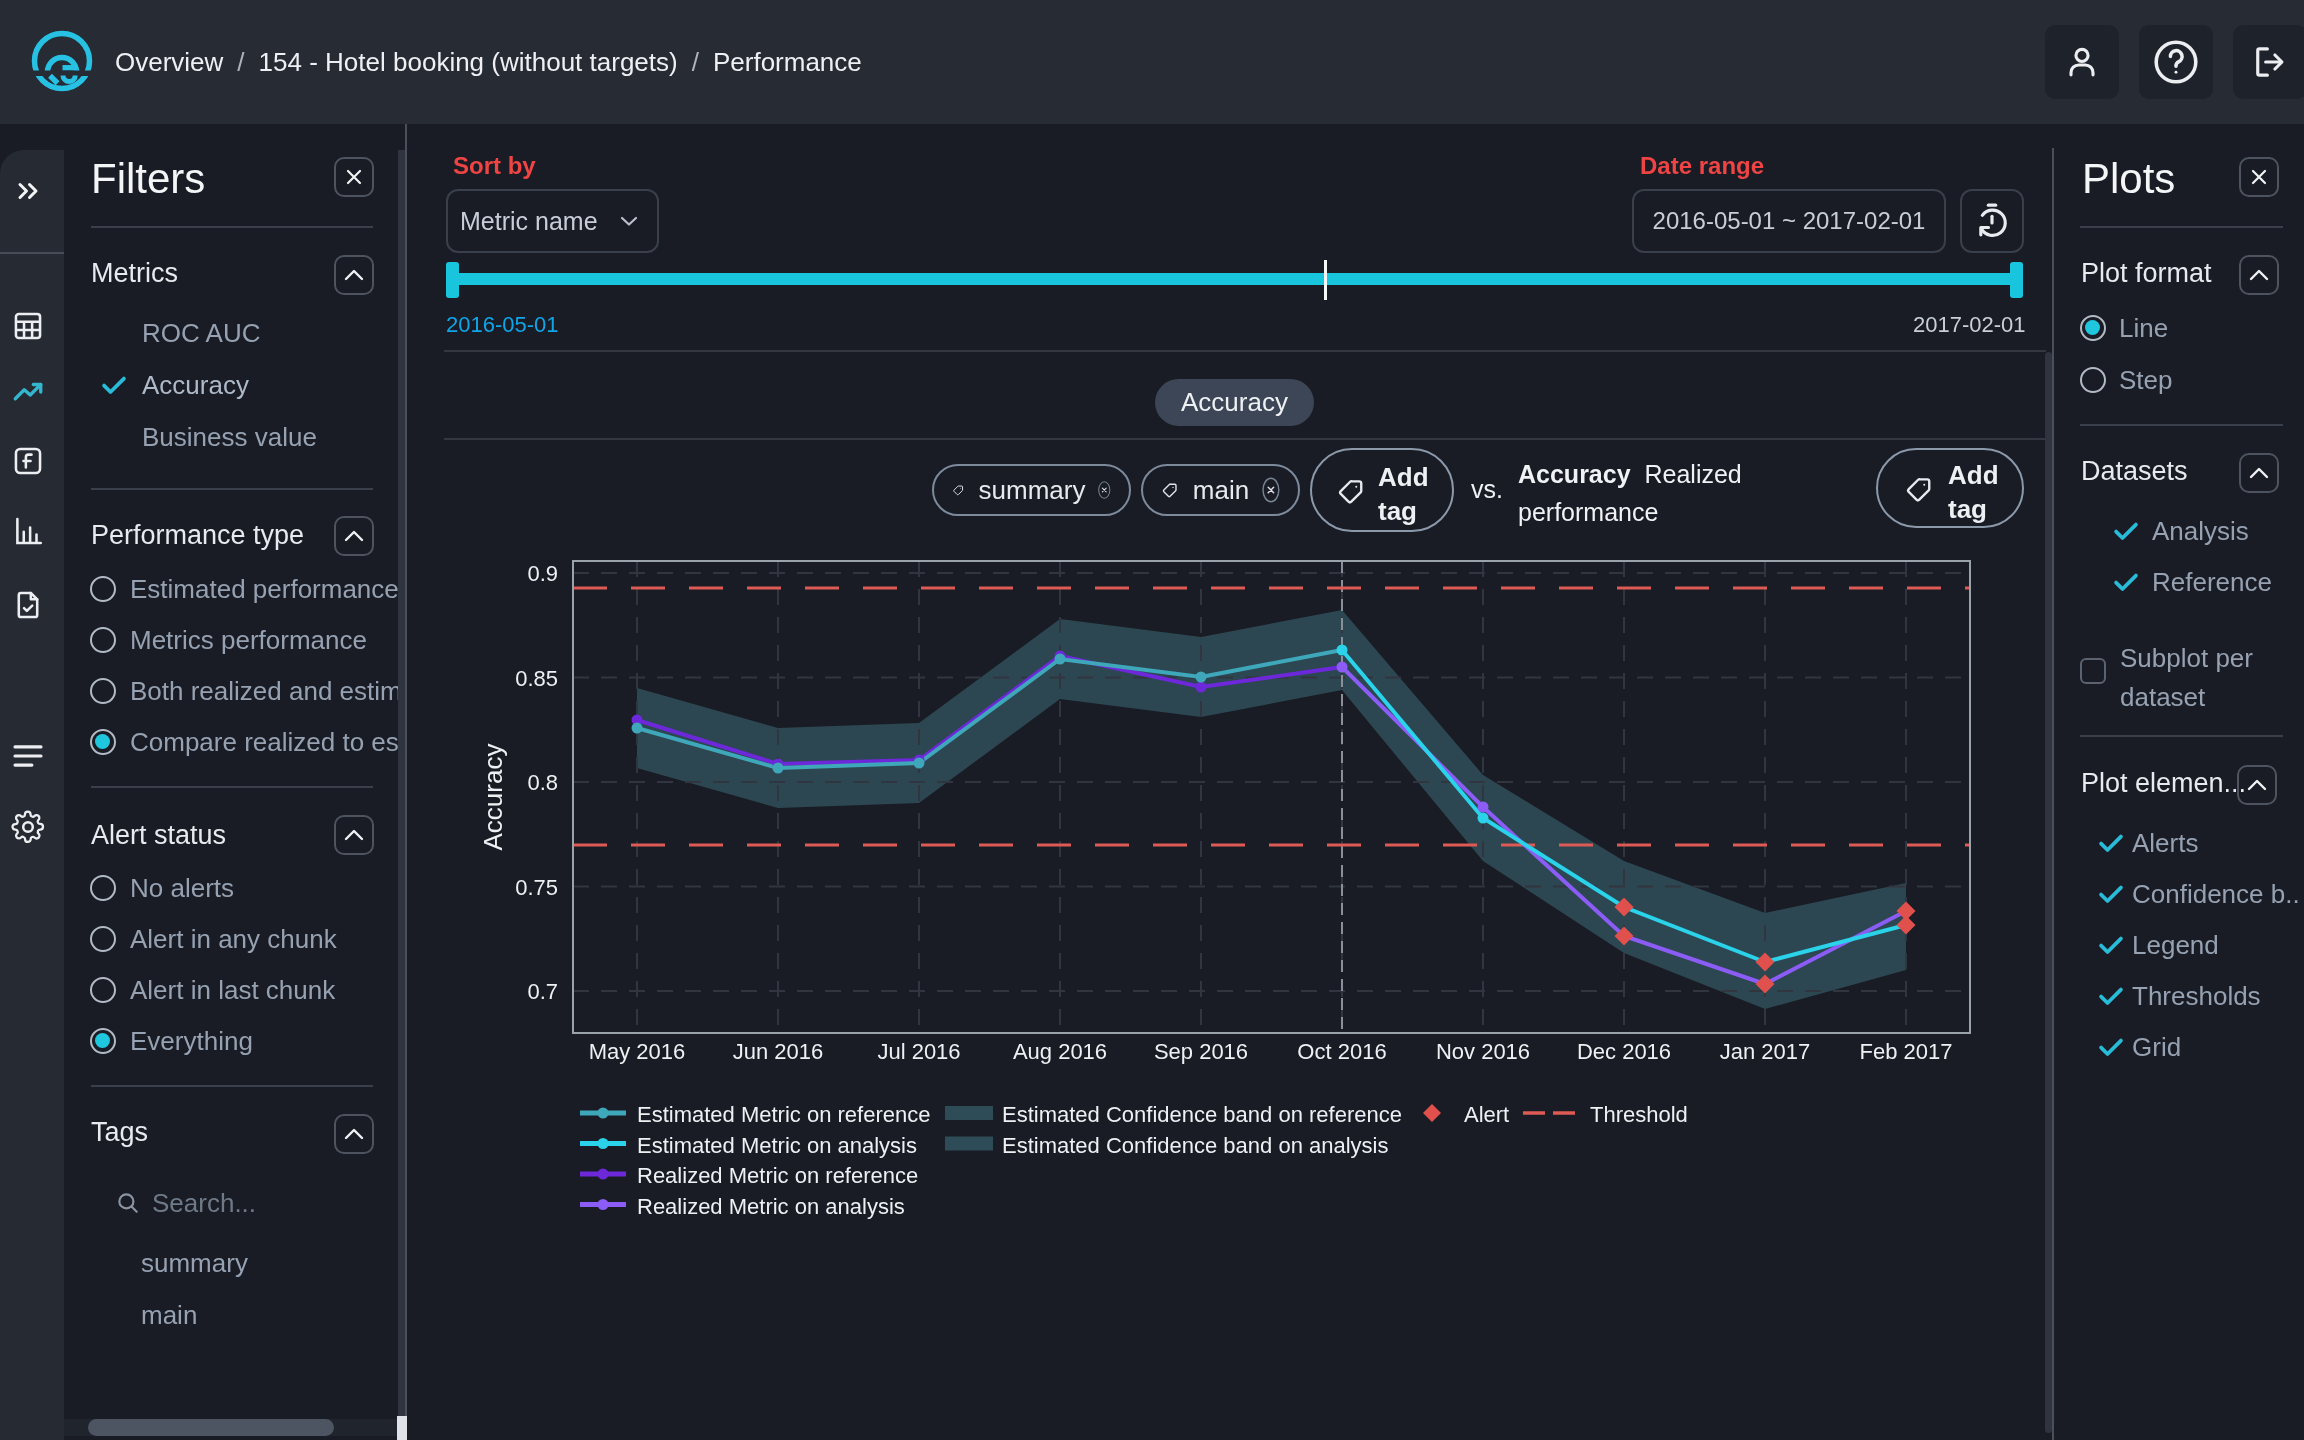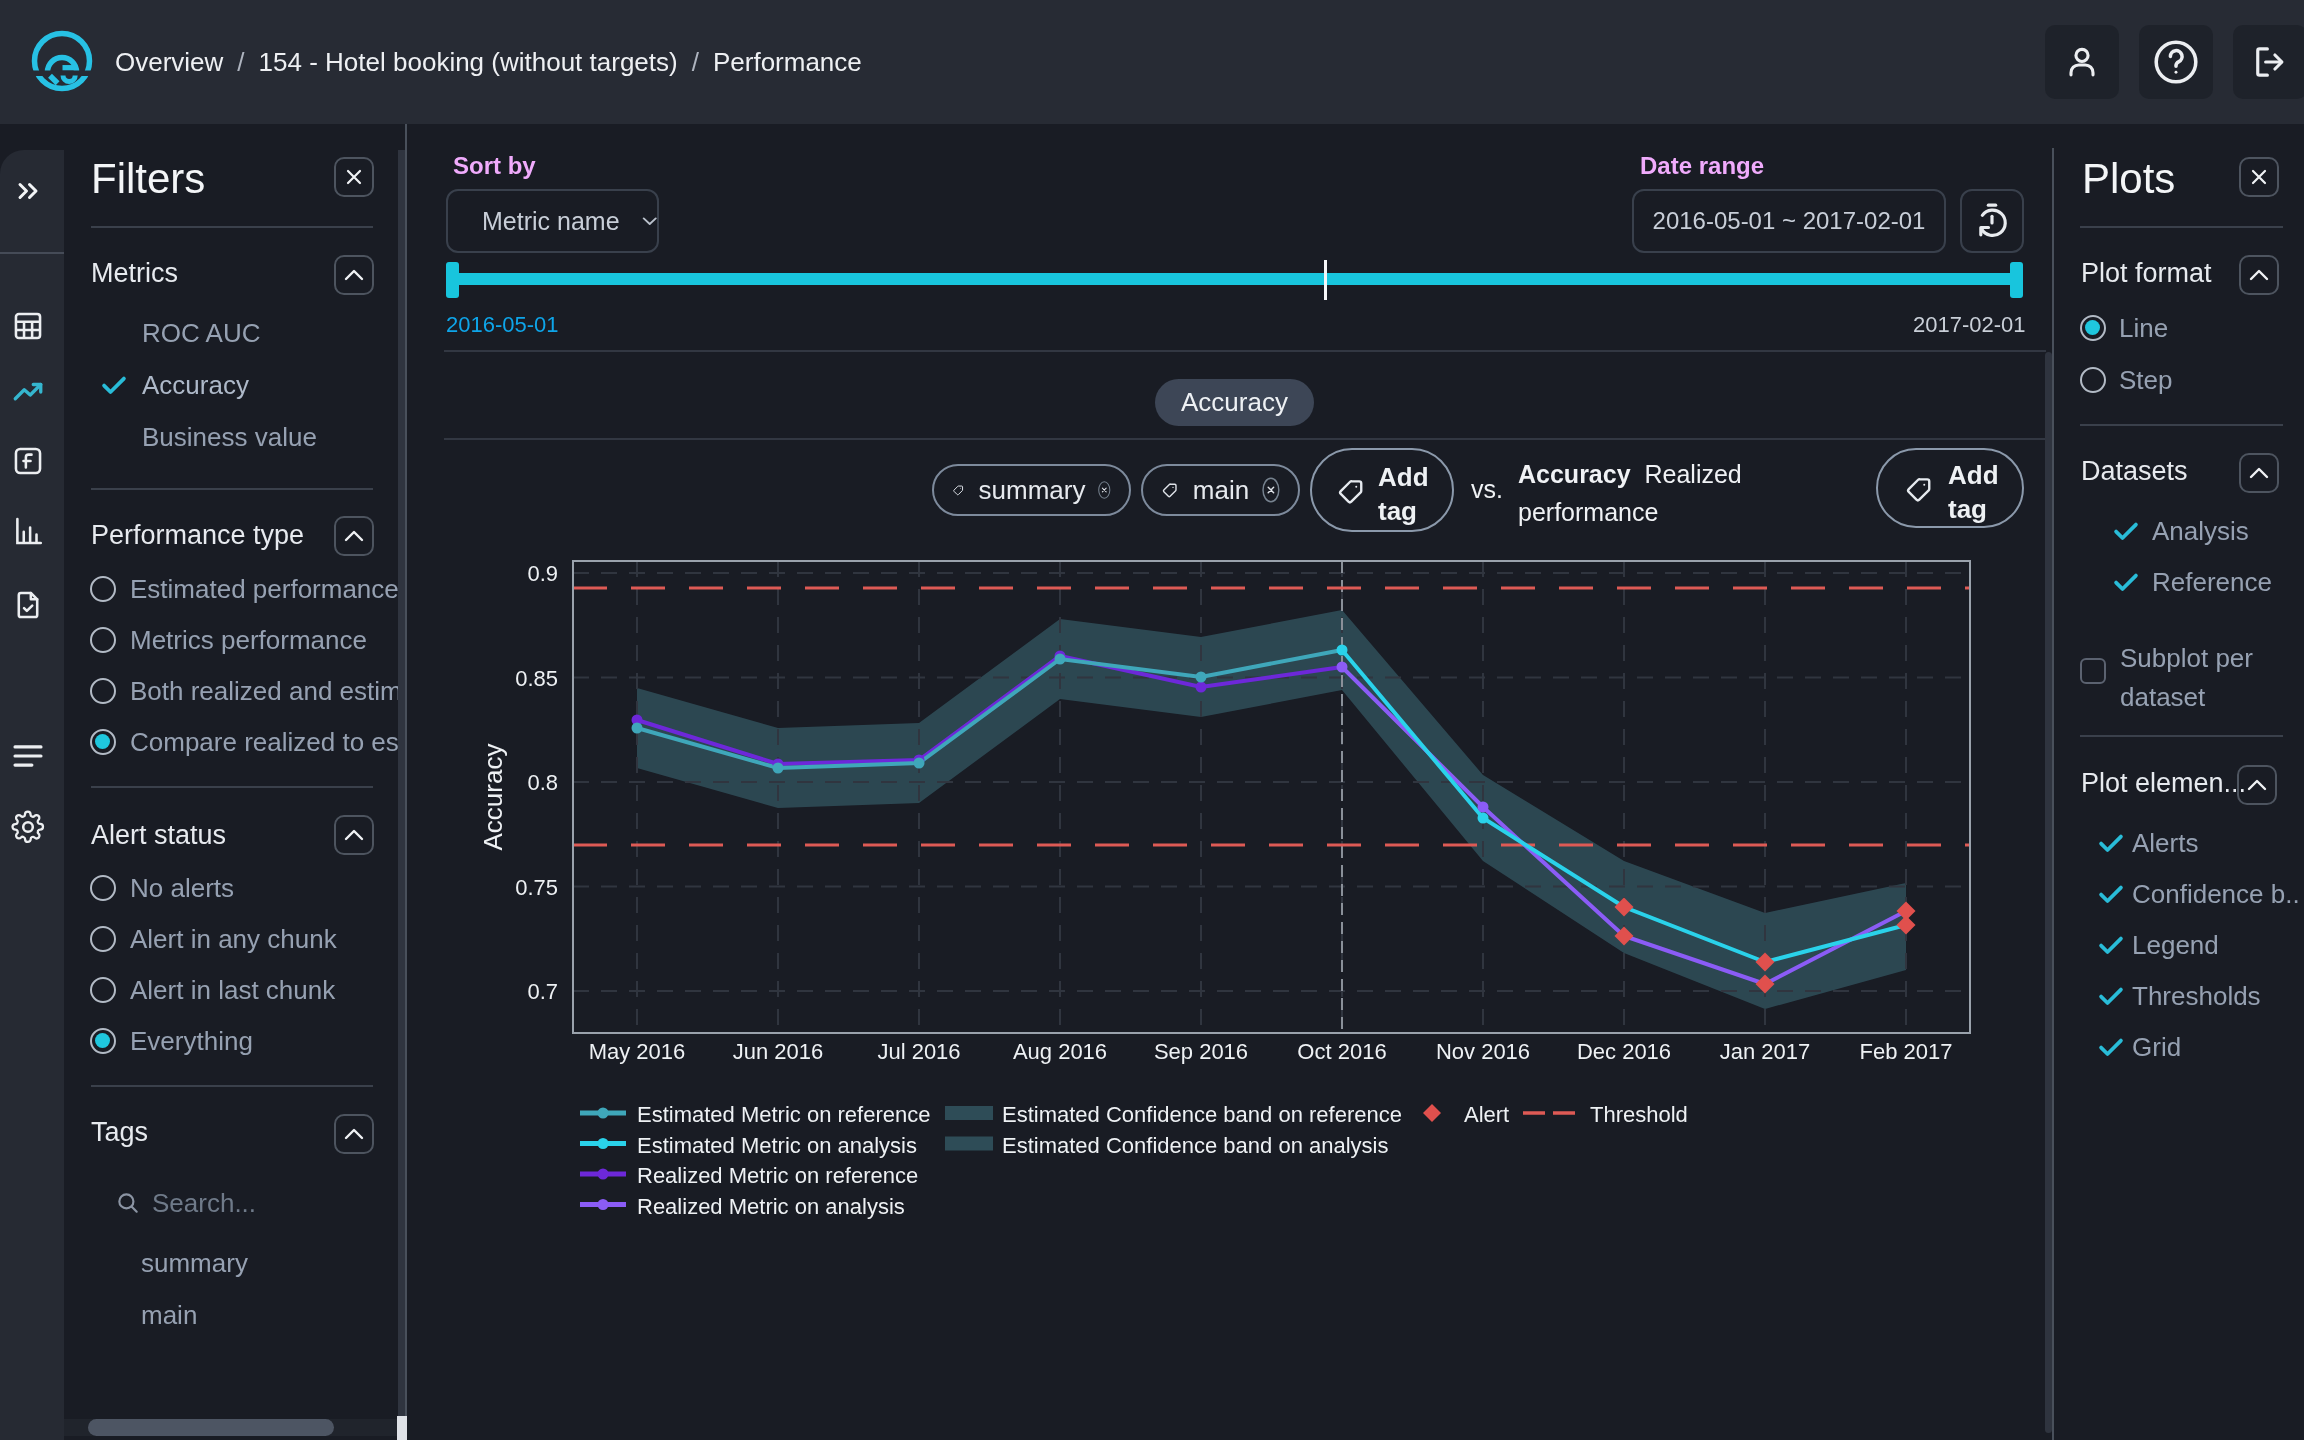--- a/index.html
+++ b/index.html
@@ -30,21 +30,21 @@
   .item { position:absolute; font-size:26px; color:#96a1b2; white-space:nowrap; }
   .radio { position:absolute; width:26px; height:26px; border:2.5px solid #b2bac5; border-radius:50%; }
   .radio.sel::after { content:""; position:absolute; left:3px; top:3px; width:15px; height:15px; border-radius:50%; background:#1fc7de; }
   
   #fvscroll { position:absolute; left:398px; top:150px; width:7px; height:1290px; background:#2f343f; }
   #fvline   { position:absolute; left:405px; top:124px; width:2px; height:1316px; background:#49505b; }
   #fhtrack { position:absolute; left:64px; top:1419px; width:335px; height:17px; background:#20242c; }
   #fhthumb { position:absolute; left:88px; top:1419px; width:246px; height:17px; background:#4d5563; border-radius:9px; }
 
   
-  .label-b { position:absolute; font-size:24px; font-weight:bold; color:#f0abfc; }
+  .label-b { position:absolute; font-size:24px; font-weight:bold; color:#ef4444; }
   .inputbox { position:absolute; border:2px solid #39404c; border-radius:12px; color:#c8ced8; font-size:25px;
               display:flex; align-items:center; white-space:nowrap; }
   .bigtxt { position:absolute; font-size:25px; color:#f0f2f5; }
   .chip { position:absolute; border:2px solid #7d8a9c; border-radius:27px; display:flex; align-items:center;
           color:#e6e9ee; font-size:26px; }
   .addtag { position:absolute; border:2px solid #8b99ab; border-radius:43px; color:#eef1f4; font-size:26px; font-weight:bold; }
 
   
   #rpanel { position:absolute; left:2055px; top:124px; width:249px; height:1316px; background:#191c24; }
   #rborder { position:absolute; left:2052px; top:148px; width:2px; height:1292px; background:#49505b; }
@@ -218,21 +218,21 @@
   <div class="item" style="left:141px;top:1248px;">summary</div>
   <div class="item" style="left:141px;top:1300px;">main</div>
 
   <div id="fvscroll"></div>
   <div id="fvline"></div>
   <div id="fhtrack"></div>
   <div id="fhthumb"></div>
   <div class="abs" style="left:397px;top:1416px;width:10px;height:24px;background:#dfe2e7;"></div>
 
   <div class="label-b" style="left:453px;top:152px;">Sort by</div>
-  <div class="inputbox" style="left:446px;top:189px;width:213px;height:64px;padding-left:34px;">
+  <div class="inputbox" style="left:446px;top:189px;width:213px;height:64px;padding-left:12px;">
     Metric name
     <svg style="margin-left:22px" width="18" height="12" viewBox="0 0 18 12" fill="none" stroke="#b9c0cb" stroke-width="2.2" stroke-linecap="round" stroke-linejoin="round">
         <path d="M2 3 L9 9.5 L16 3"></path>
       </svg>
   </div>
   <div class="label-b" style="left:1640px;top:152px;">Date range</div>
   <div class="inputbox" style="left:1632px;top:189px;width:314px;height:64px;justify-content:center;font-size:24px;">2016-05-01 ~ 2017-02-01</div>
   <div class="inputbox" style="left:1960px;top:189px;width:64px;height:64px;justify-content:center;">
     <svg width="40" height="40" viewBox="0 0 24 24" fill="none" stroke="#e8ebef" stroke-width="1.9" stroke-linecap="round" stroke-linejoin="round">
       <path d="M 9.8 2.5 H 14.2"></path>

